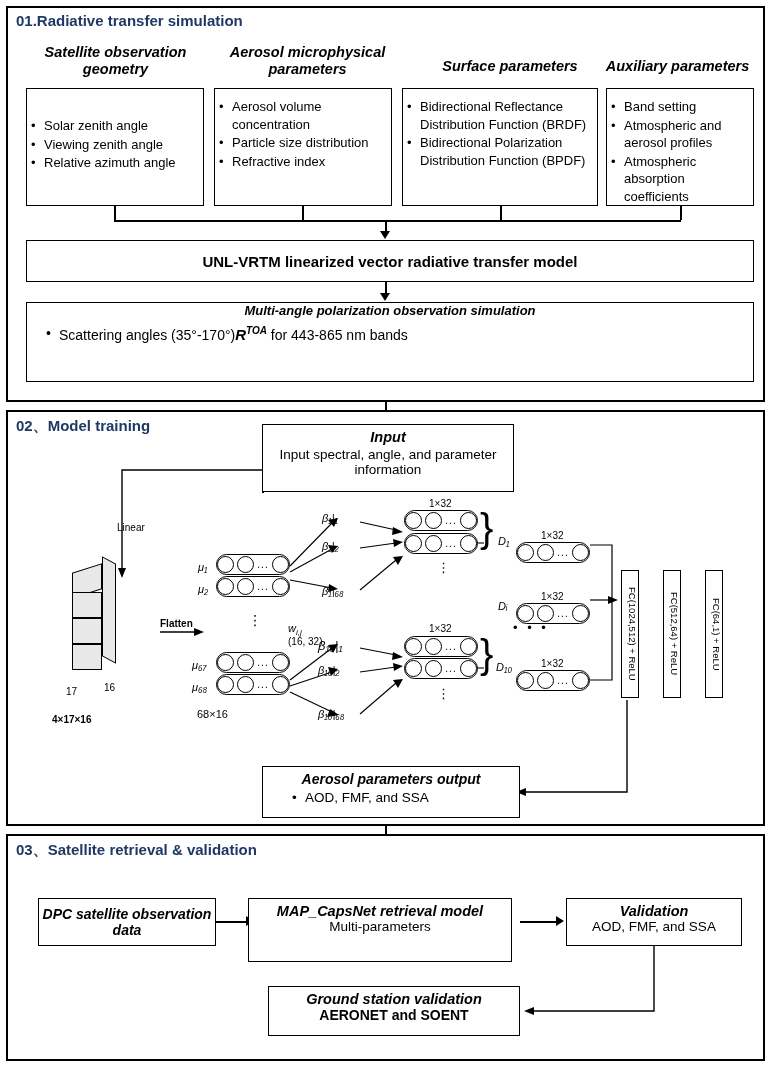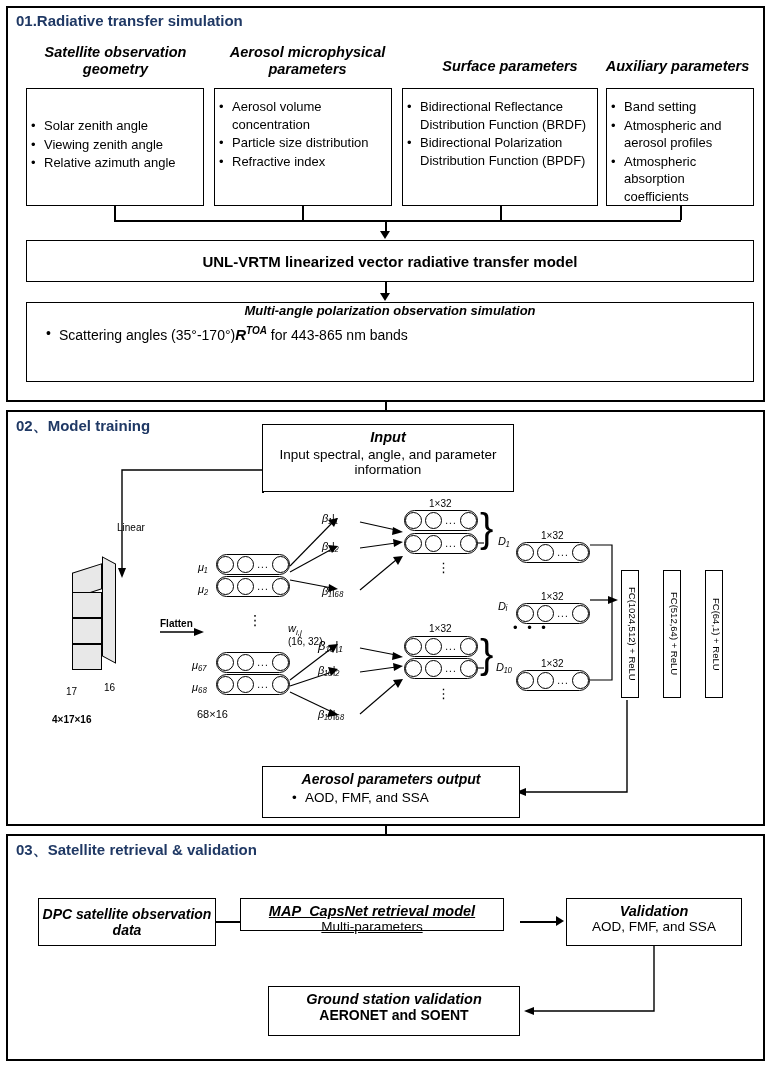--- a/index.html
+++ b/index.html
@@ -372,21 +372,21 @@
 <div class="panel" id="panel3"></div>
 <div class="panel-title" style="left:16px;top:841px;">03、Satellite retrieval &amp; validation</div>
 
 <div class="box" style="left:38px;top:898px;width:178px;height:48px;display:flex;align-items:center;justify-content:center;">
   <span class="ital bold ctr" style="font-size:14px;">DPC satellite observation data</span>
 </div>
 
 <div class="hline" style="left:216px;top:921px;width:32px;"></div>
 <div class="arrowright" style="left:246px;top:916px;"></div>
 
-<div class="box" style="left:240px;top:898px;width:264px;height:33px;text-decoration:underline;">
+<div class="box" style="left:248px;top:898px;width:264px;height:64px;">
   <div class="ctr ital bold" style="font-size:14.5px;margin-top:4px;">MAP_CapsNet retrieval model</div>
   <div class="ctr" style="font-size:13.5px;">Multi-parameters</div>
 </div>
 
 <div class="hline" style="left:520px;top:921px;width:38px;"></div>
 <div class="arrowright" style="left:556px;top:916px;"></div>
 
 <div class="box" style="left:566px;top:898px;width:176px;height:48px;">
   <div class="ctr ital bold" style="font-size:14.5px;margin-top:4px;">Validation</div>
   <div class="ctr" style="font-size:13.5px;">AOD, FMF, and SSA</div>

